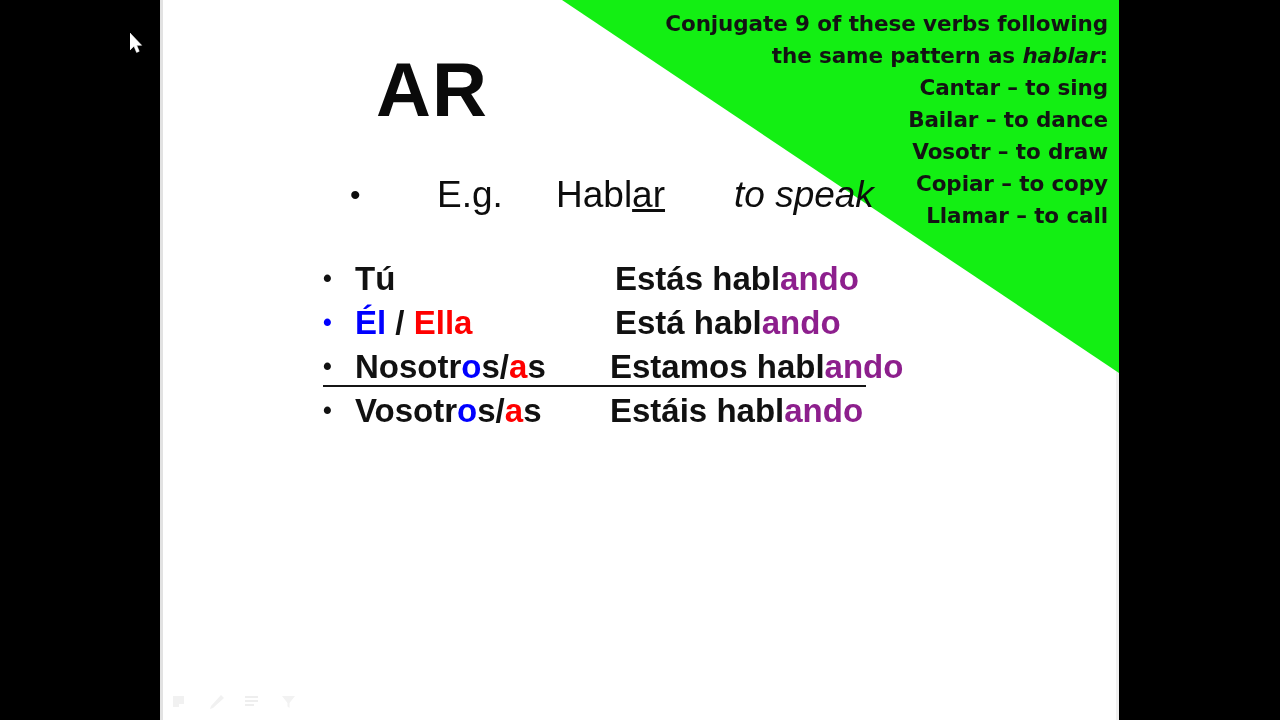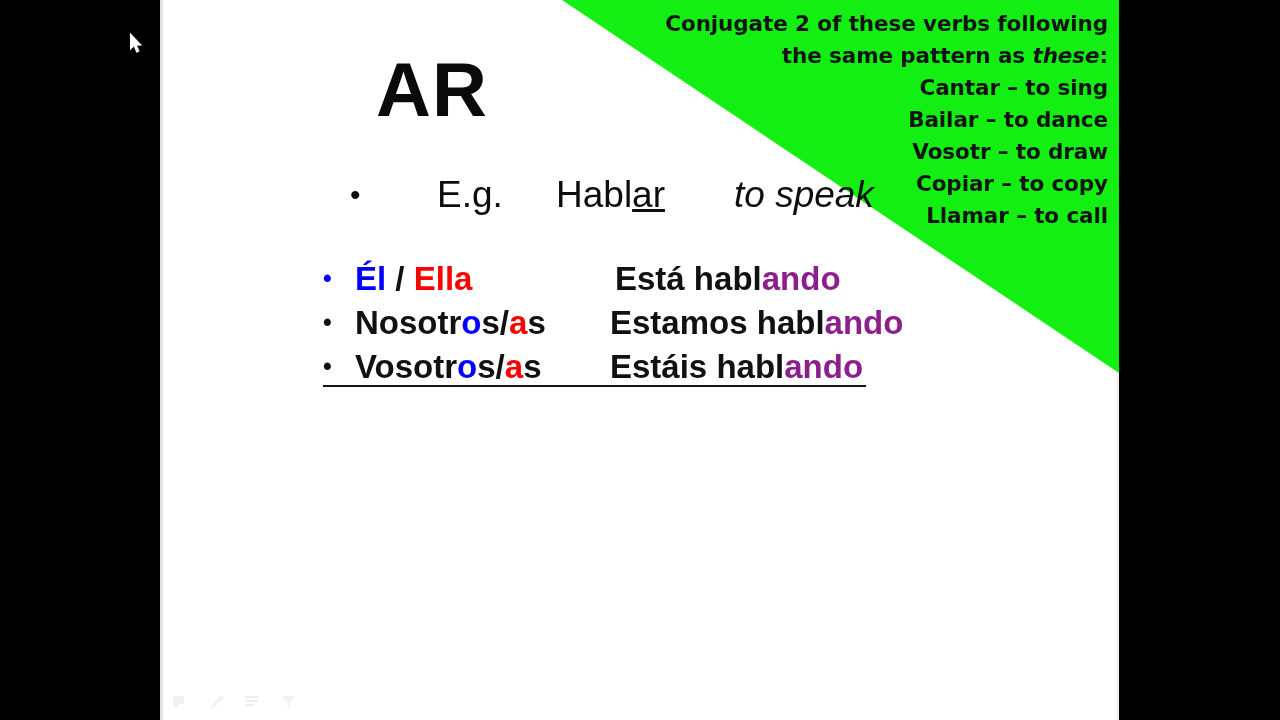--- a/index.html
+++ b/index.html
@@ -188,34 +188,35 @@
   <svg id="cursor" viewBox="0 0 14 22" xmlns="http://www.w3.org/2000/svg">
     <polygon points="0,0 0,17 4,13.2 6.6,19.4 9.2,18.3 6.7,12.3 11.6,12.3" fill="#ffffff" stroke="#ffffff" stroke-width="0.6"></polygon>
   </svg>
 
   <div id="slide">
     <div id="slide-edge-left"></div>
     <div id="slide-edge-right"></div>
 
     <div id="green-banner"></div>
     <div id="green-text">
-      <div class="gline">Conjugate 2 of these verbs following</div>
-      <div class="gline"><span>the same pattern as </span><span class="ital">these</span><span>:</span></div>
+      <div class="gline">Conjugate 9 of these verbs following</div>
+      <div class="gline"><span>the same pattern as </span><span class="ital">hablar</span><span>:</span></div>
       <div class="gline">Cantar – to sing</div>
       <div class="gline">Bailar – to dance</div>
       <div class="gline">Vosotr – to draw</div>
       <div class="gline">Copiar – to copy</div>
       <div class="gline">Llamar – to call</div>
     </div>
 
     <div id="title-ar">AR</div>
 
     <div id="eg-row"><span class="bullet">•</span><span class="eg-label">E.g.</span><span class="eg-verb"><span>Habl</span><u>ar</u></span><span class="eg-gloss">to speak</span></div>
 
     <div id="conj">
+        <div class="crow"><span class="bullet">•</span><span class="pron"><span class="black">Tú</span></span><span class="conjv"><span class="black">Estás habl</span><span class="purple">ando</span></span></div>
         <div class="crow row-elella"><span class="bullet">•</span><span class="pron"><span class="blue">Él</span><span class="black"> / </span><span class="red">Ella</span></span><span class="conjv"><span class="black">Está habl</span><span class="purple">ando</span></span></div>
         <div class="crow row-plural"><span class="bullet">•</span><span class="pron"><span class="black">Nosotr</span><span class="blue">o</span><span class="black">s/</span><span class="red">a</span><span class="black">s</span></span><span class="conjv"><span class="black">Estamos habl</span><span class="purple">ando</span></span></div>
         <div class="crow row-plural"><span class="bullet">•</span><span class="pron"><span class="black">Vosotr</span><span class="blue">o</span><span class="black">s/</span><span class="red">a</span><span class="black">s</span></span><span class="conjv"><span class="black">Estáis habl</span><span class="purple">ando</span></span></div>
       </div>
     <div id="divider"></div>
 
     <div id="toolbar">
       <span class="tb-icon">
         <svg width="18" height="16" viewBox="0 0 18 16" xmlns="http://www.w3.org/2000/svg">
           <rect x="1" y="2" width="11" height="8" fill="#f1f1f1"></rect>

